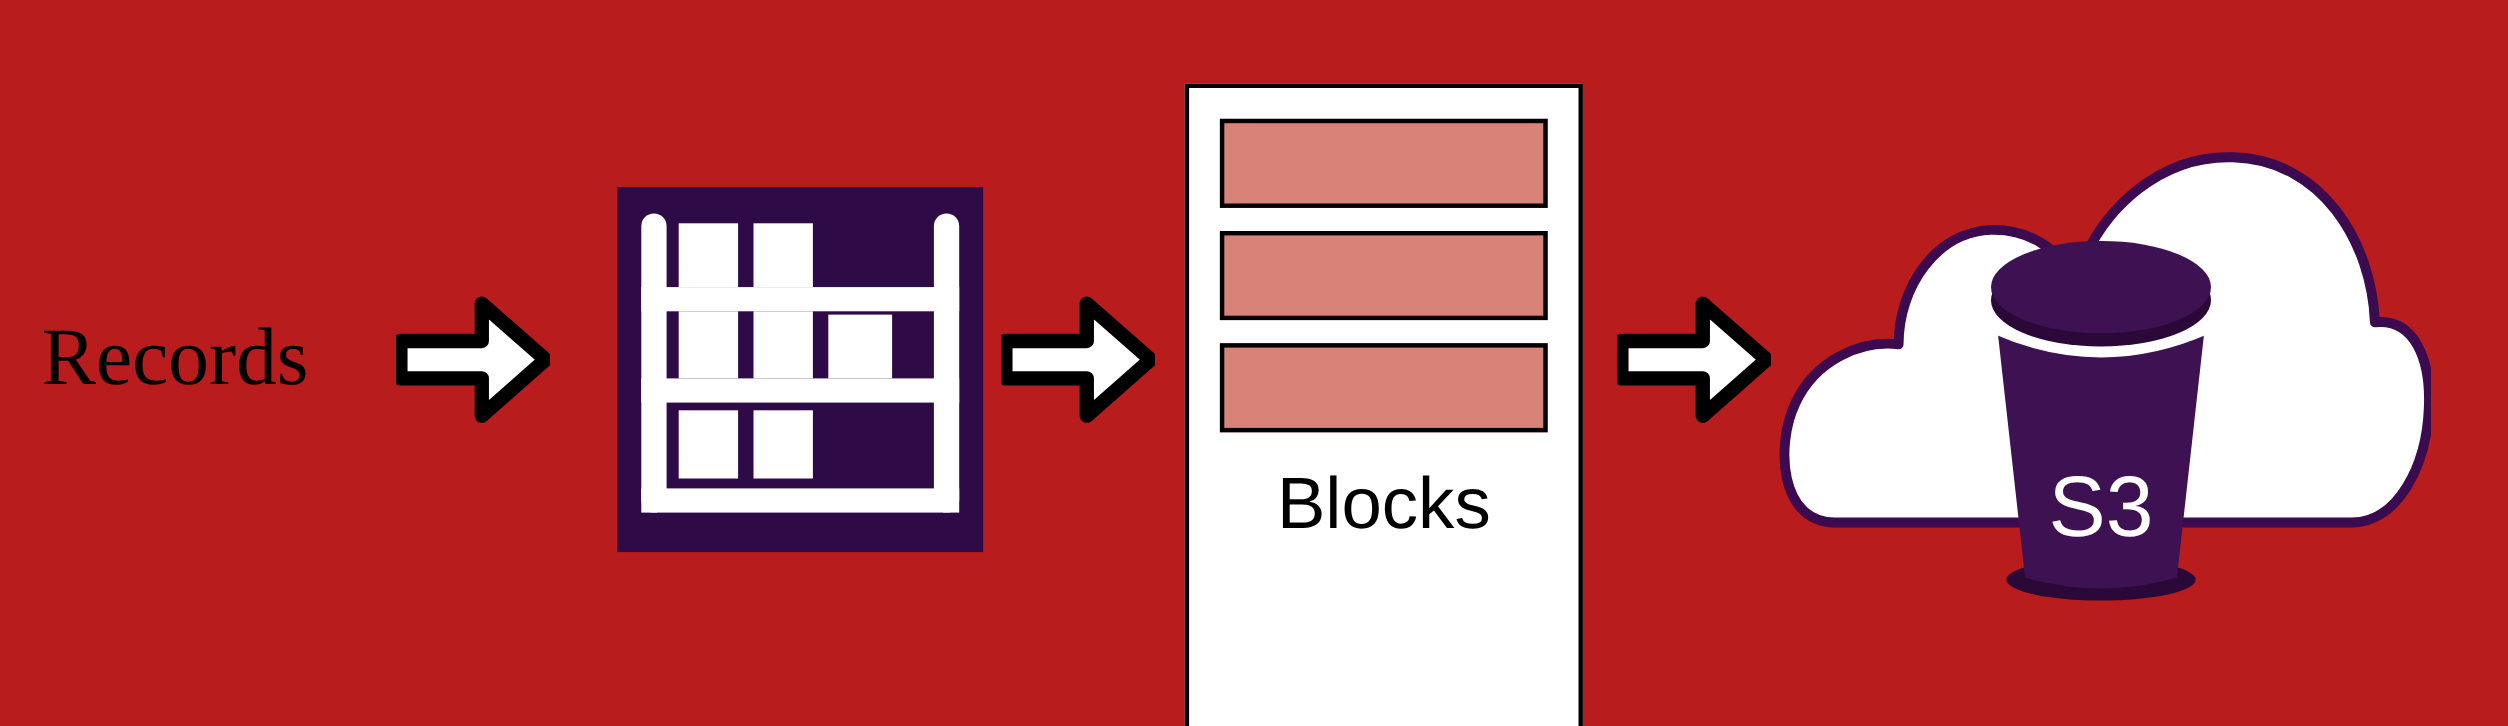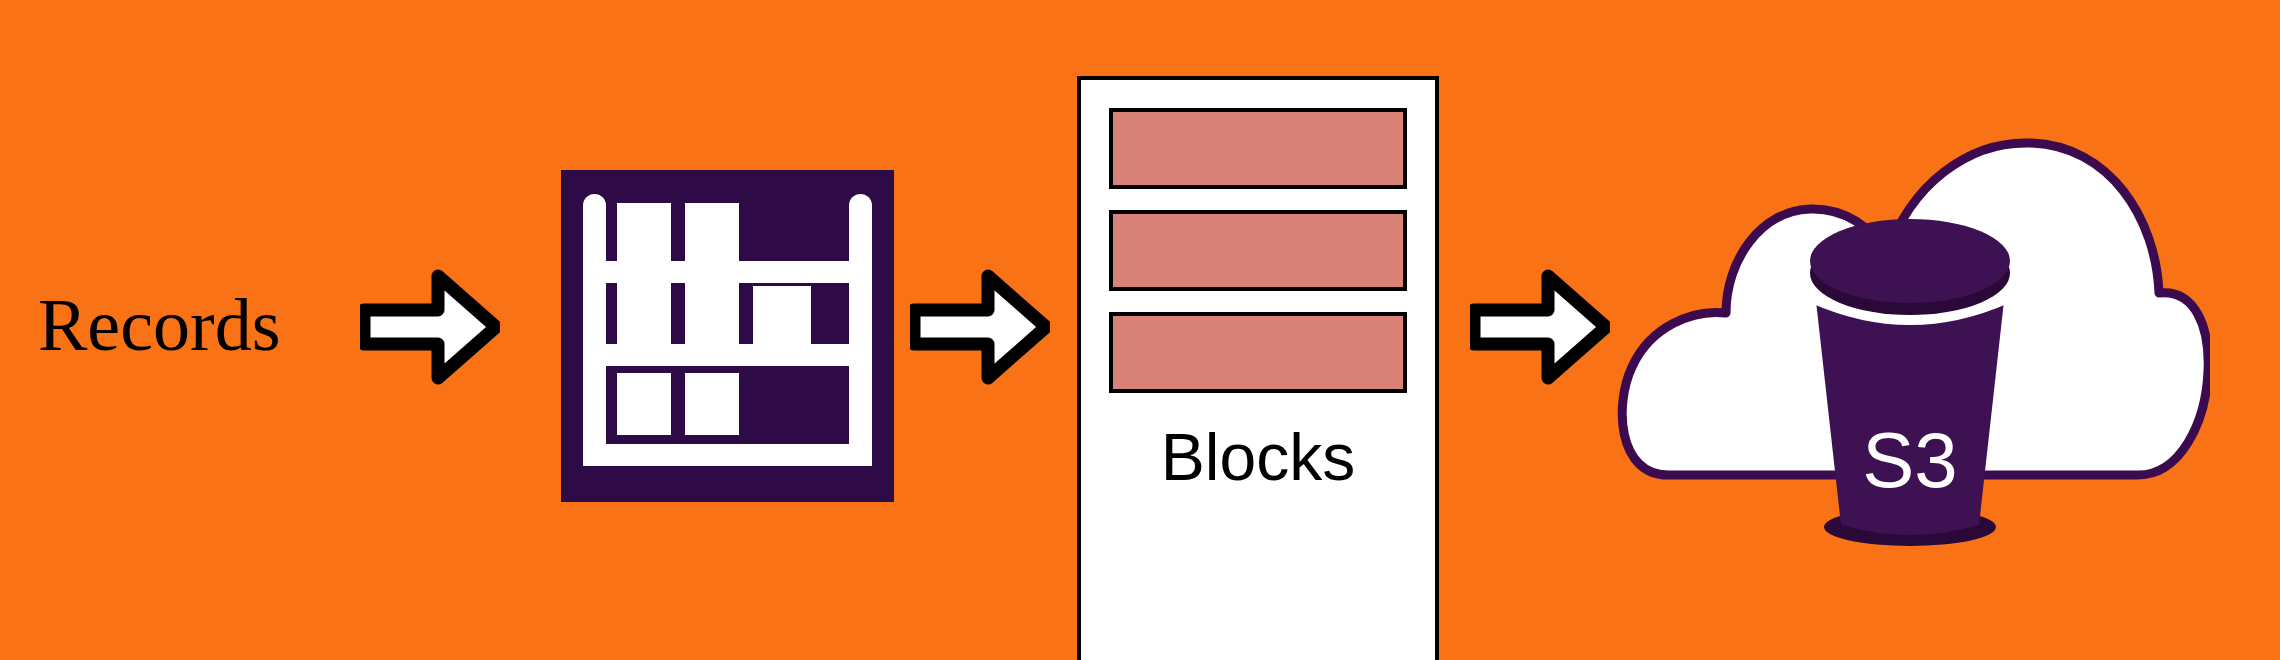--- a/index.html
+++ b/index.html
@@ -8,21 +8,21 @@
     padding: 0;
     background: #ffffff;
   }
   body {
     font-family: "Liberation Sans", sans-serif;
   }
   #canvas {
     position: relative;
     width: 2280px;
     height: 660px;
-    background: #f97316;
+    background: #b91c1c;
     overflow: hidden;
   }
 
   
   .records-label {
     position: absolute;
     left: 38px;
     top: 288px;
     font-family: "Liberation Serif", serif;
     font-size: 74px;

